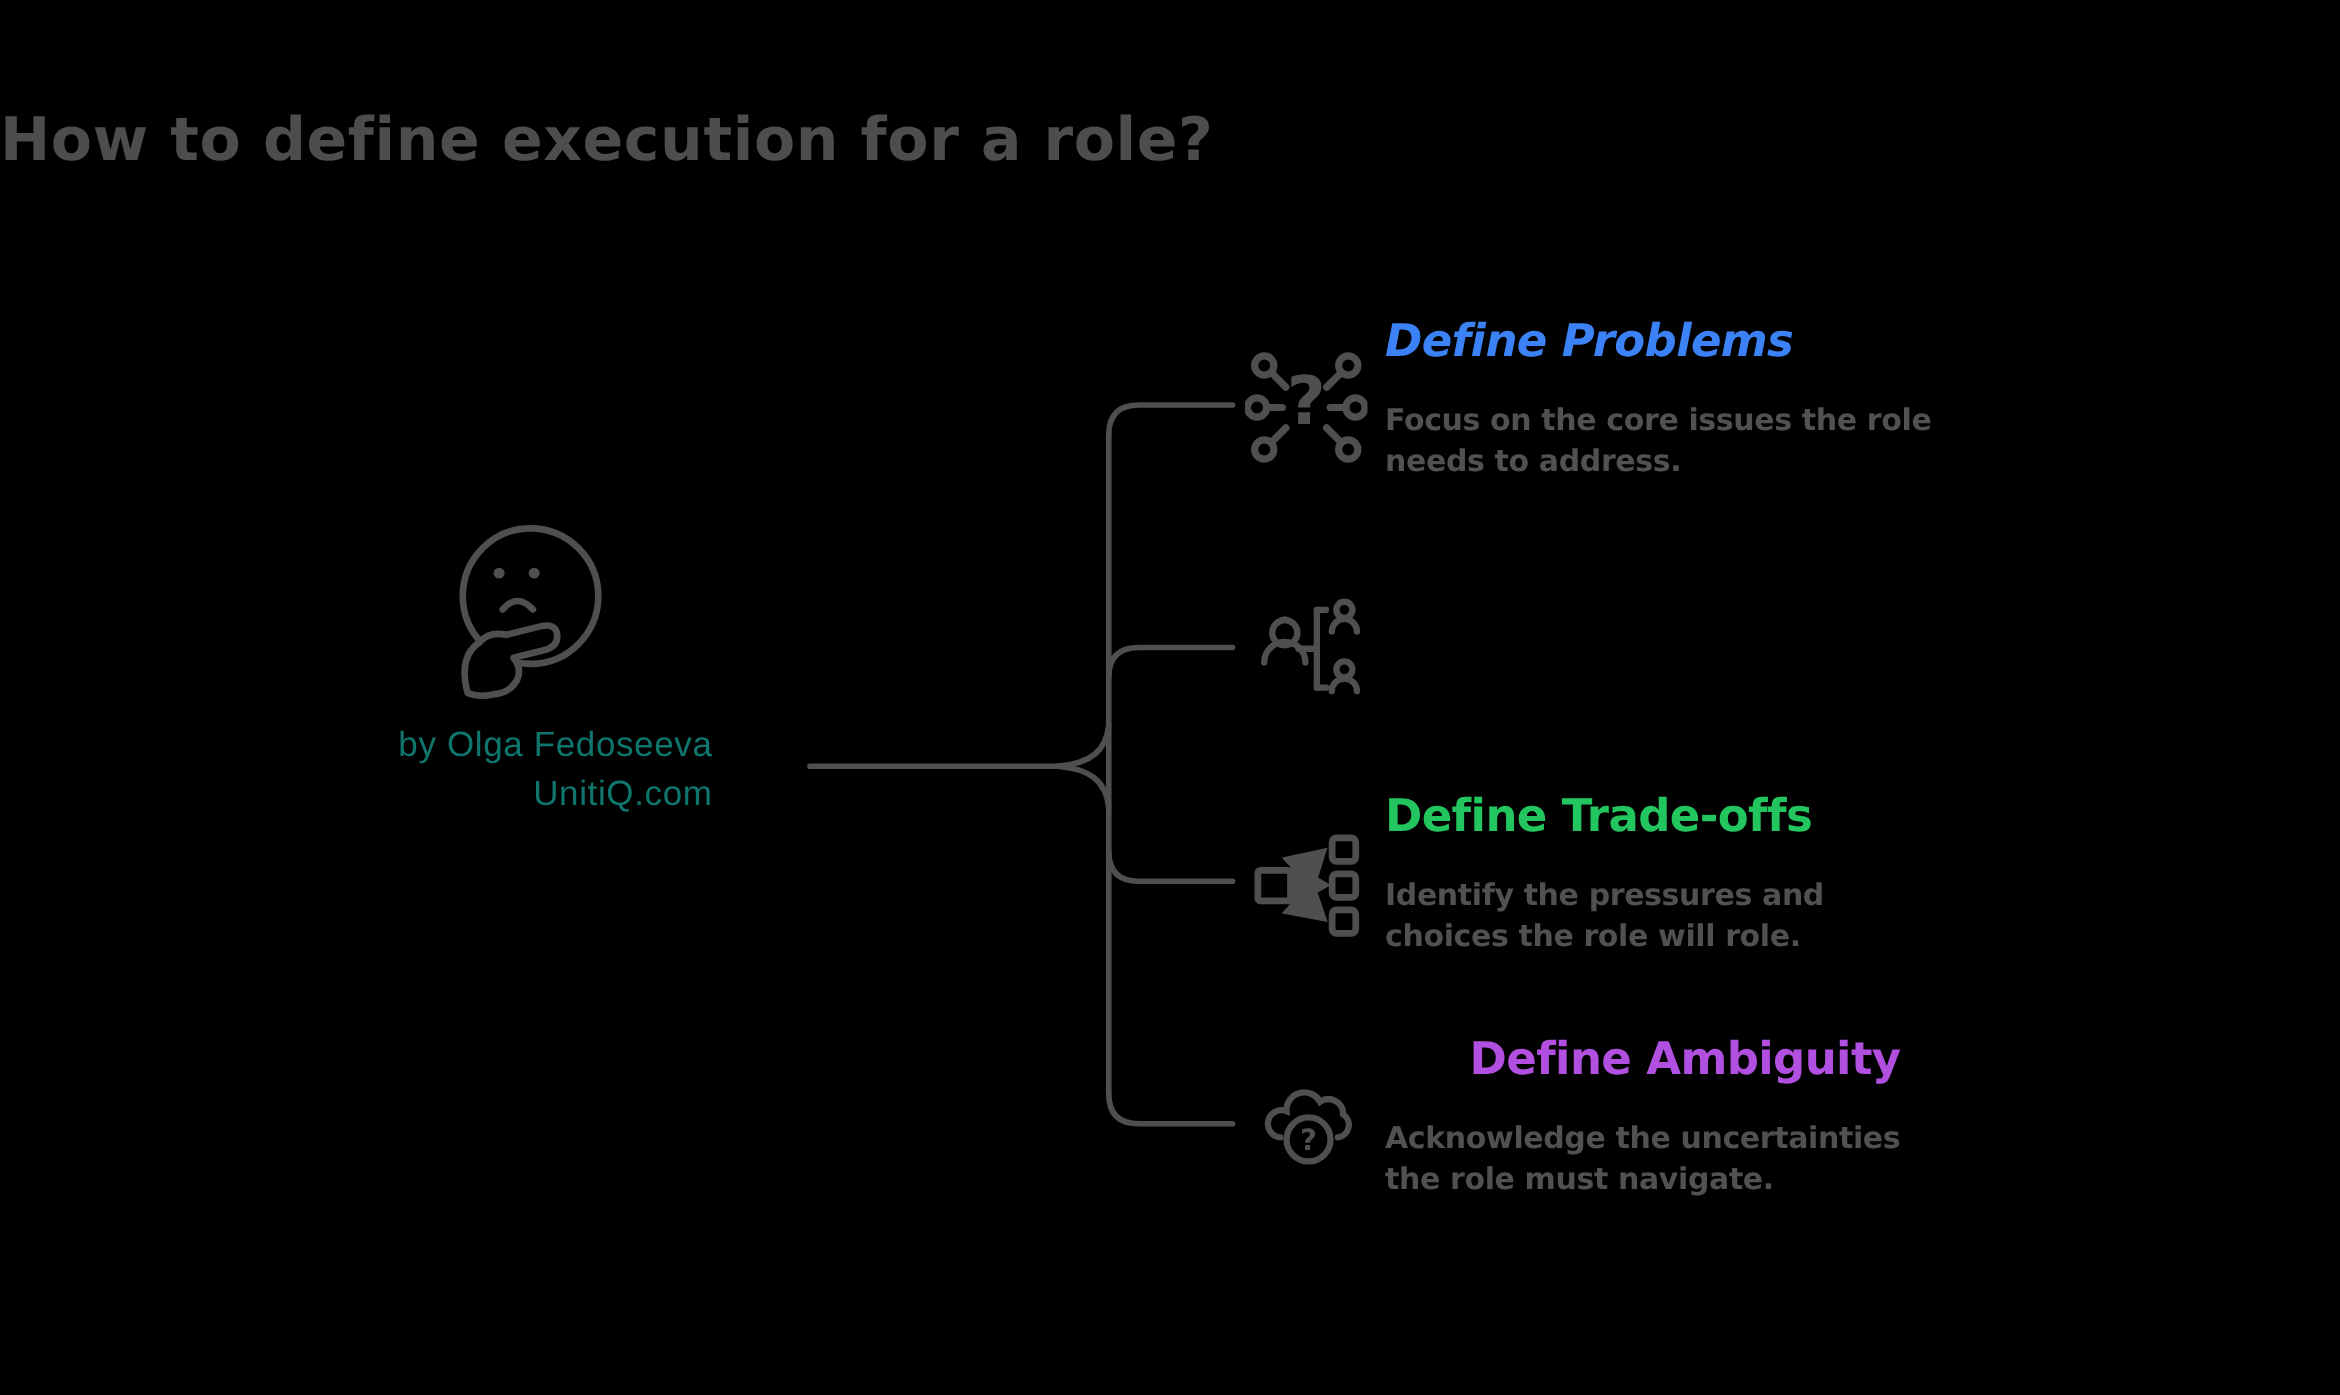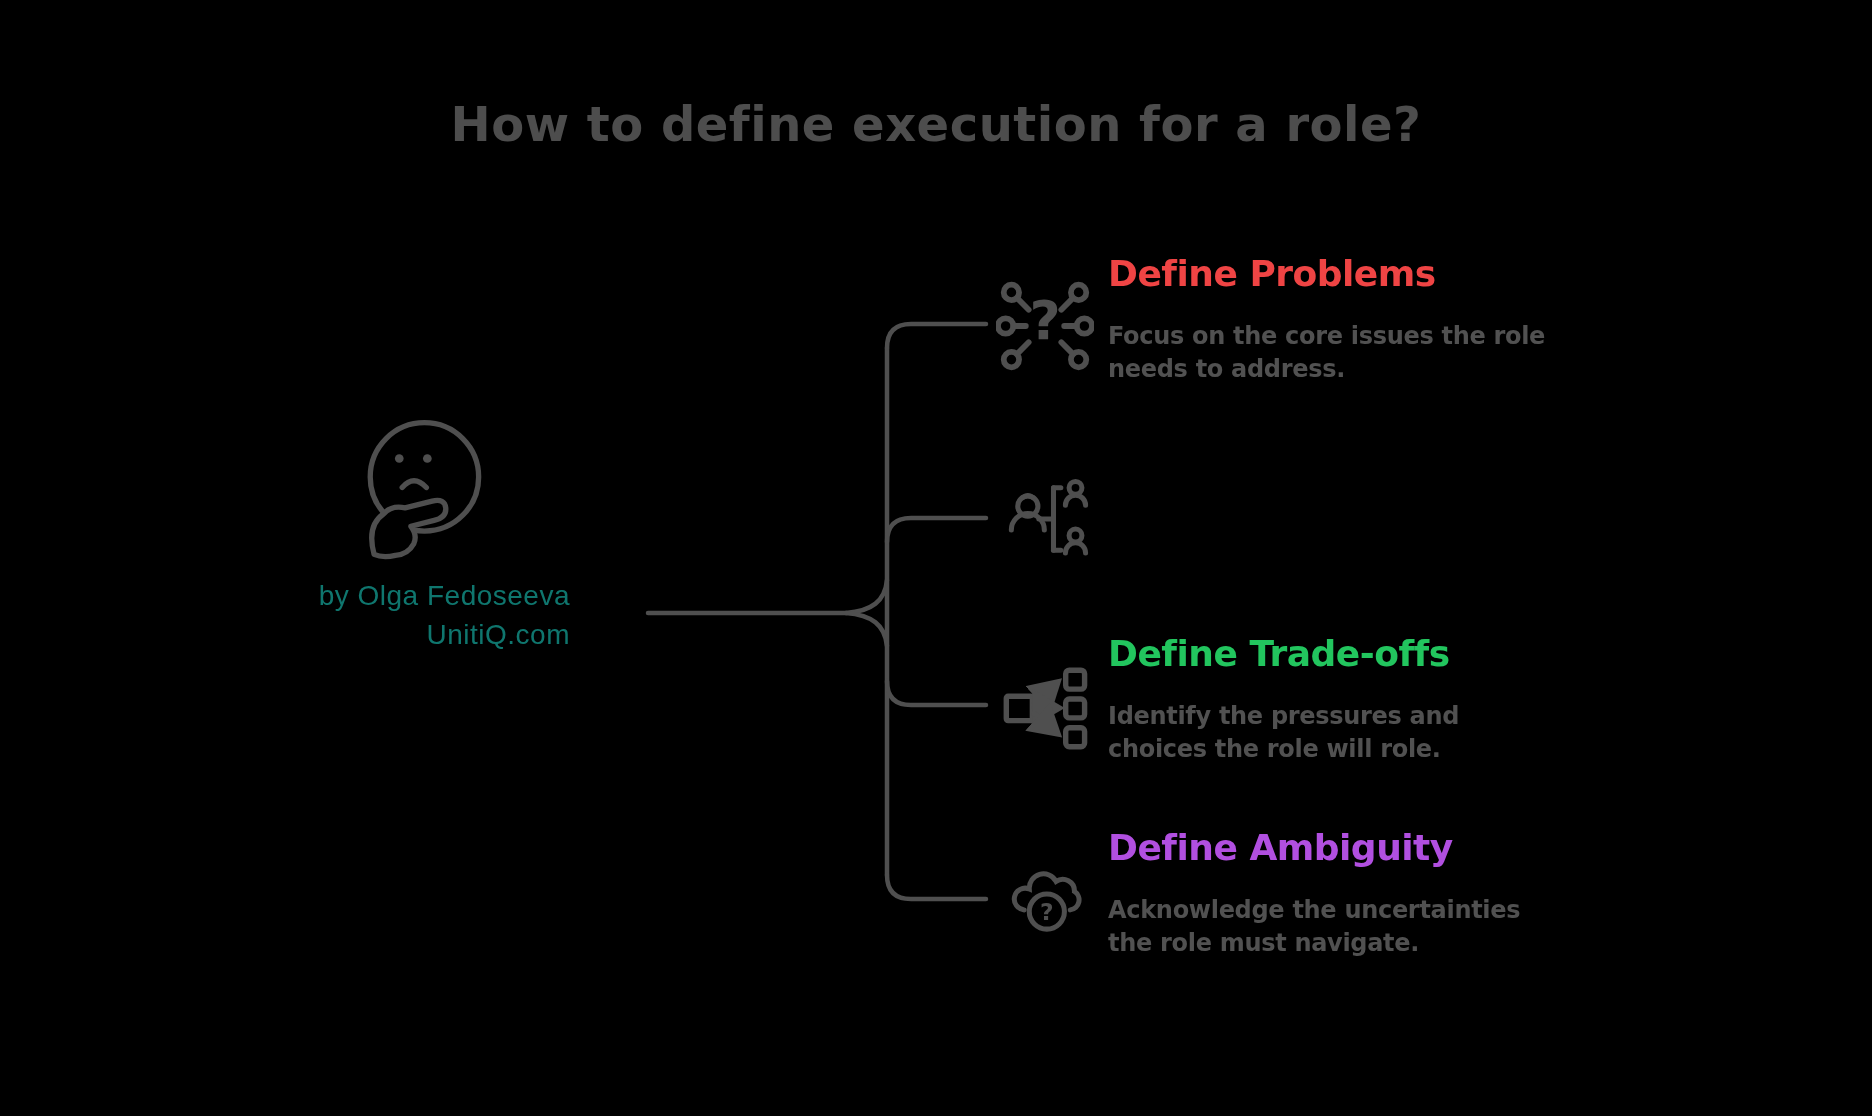--- a/index.html
+++ b/index.html
@@ -4,45 +4,45 @@
 <style>
   html,body{margin:0;padding:0;background:#000;}
   .canvas{
     position:relative;
     width:1872px;height:1116px;
     background:#000;
     overflow:hidden;
     font-family:"DejaVu Sans", sans-serif;
   }
   .title{
-    position:absolute;top:96px;left:0;right:0;
-    text-align:center;
+    position:absolute;top:84px;left:0;right:0;
+    text-align:left;
     font-size:48px;font-weight:bold;letter-spacing:0.5px;
     color:#4d4d4d;
   }
   .connectors{position:absolute;top:0;left:0;}
   .center-node{position:absolute;left:345px;top:413px;width:155px;height:152px;}
   .attribution{
     position:absolute;left:230px;top:576px;width:340px;
     text-align:right;
     font-family:"Liberation Sans", sans-serif;
     color:#0f766e;font-size:28px;line-height:39px;letter-spacing:0.5px;
   }
   .branch-row{position:absolute;left:1108px;width:480px;}
   .row-1{top:252px;}
   .row-2{top:442px;}
   .row-3{top:632px;}
   .row-4{top:826px;}
   .branch-heading{
     margin:0;font-size:36px;font-weight:bold;line-height:44px;letter-spacing:-0.5px;
   }
-  .h-blue{color:#ef4444;}
+  .h-blue{color:#3b82f6;font-style:italic;}
   .h-green{color:#30bd7d;}
   .h-orange{color:#22c55e;}
-  .h-purple{color:#b14fe0;}
+  .h-purple{color:#b14fe0;text-align:center;}
   .branch-desc{
     margin:24px 0 0 0;
     font-size:24px;font-weight:bold;letter-spacing:-0.3px;
     line-height:33px;color:#515151;
     white-space:pre-line;
   }
   .branch-icon{position:absolute;}
   .icon-1{left:996px;top:278px;}
   .icon-2{left:1002px;top:475px;}
   .icon-3{left:1000px;top:663px;}

